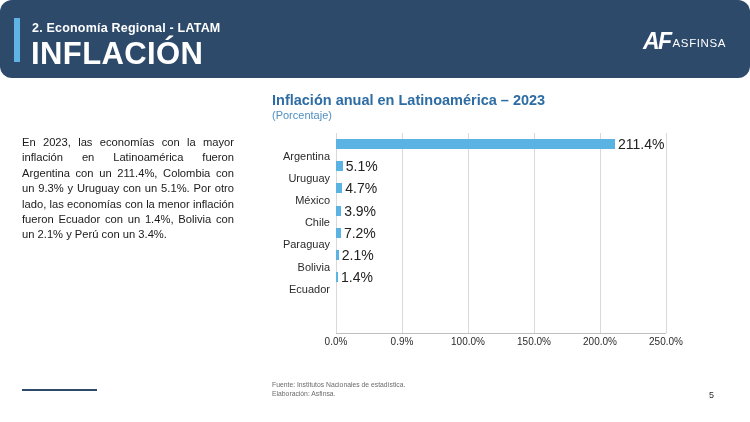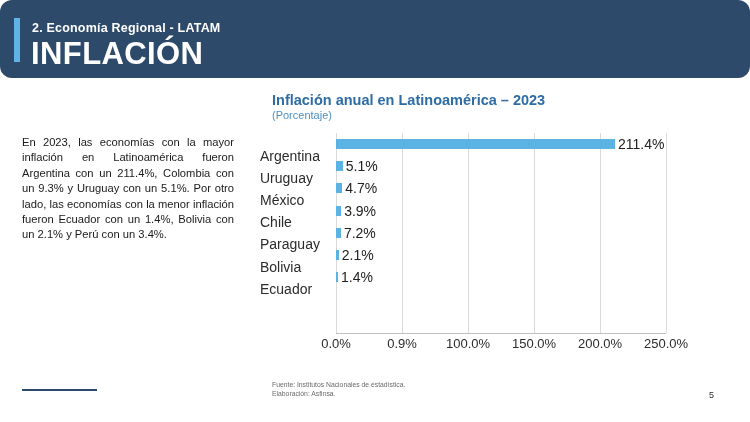--- a/index.html
+++ b/index.html
@@ -130,21 +130,22 @@
   .row {
     position: relative;
     height: 22.2px;
     display: flex;
     align-items: center;
   }
   .row-label {
     position: absolute;
     left: -76px;
     width: 70px;
-    font-size: 14px;
+    text-align: right;
+    font-size: 11px;
     color: #2b2b2b;
     margin-top: 23px;
   }
   .bar {
     height: 10px;
     background: #5bb3e4;
   }
   .bar-value {
     font-size: 14px;
     color: #222222;
@@ -159,21 +160,21 @@
     background: #bfbfbf;
   }
   .xticks {
     position: absolute;
     left: 78px; top: 207px;
     width: 330px;
     height: 14px;
   }
   .xtick {
     position: absolute;
-    font-size: 13px;
+    font-size: 10px;
     color: #2b2b2b;
     transform: translateX(-50%);
     white-space: nowrap;
   }
 
   .source {
     position: absolute;
     left: 272px; top: 380px;
     font-size: 6.8px;
     color: #6b6b6b;
@@ -193,20 +194,24 @@
     background: #2d4a6b;
   }
 </style>
 </head>
 <body>
 
 <div class="header">
   <div class="header-accent"></div>
   <div class="header-sub">2. Economía Regional - LATAM</div>
   <div class="header-title">INFLACIÓN</div>
+  <div class="logo">
+    <span class="logo-mark">AF</span>
+    <span class="logo-text">ASFINSA</span>
+  </div>
 </div>
 
 <div class="left-pane">
   <p class="body-text">En 2023, las economías con la mayor inflación en Latinoamérica fueron Argentina con un 211.4%, Colombia con un 9.3% y Uruguay con un 5.1%. Por otro lado, las economías con la menor inflación fueron Ecuador con un 1.4%, Bolivia con un 2.1% y Perú con un 3.4%.</p>
 </div>
 
 <div class="chart-panel">
   <div class="chart-title">Inflación anual en Latinoamérica – 2023</div>
   <div class="chart-subtitle">(Porcentaje)</div>
 

